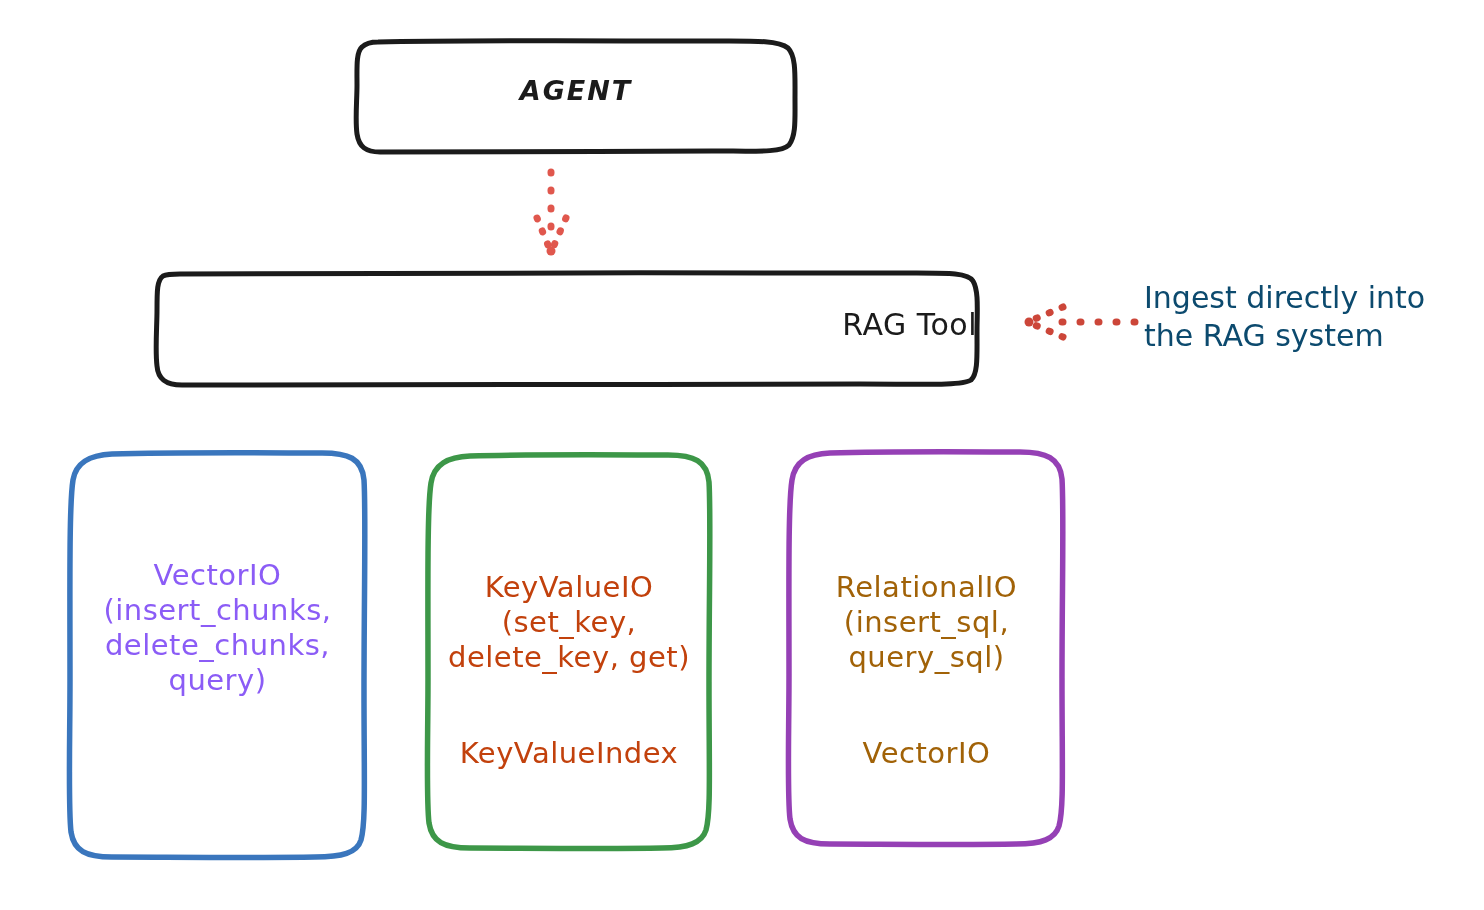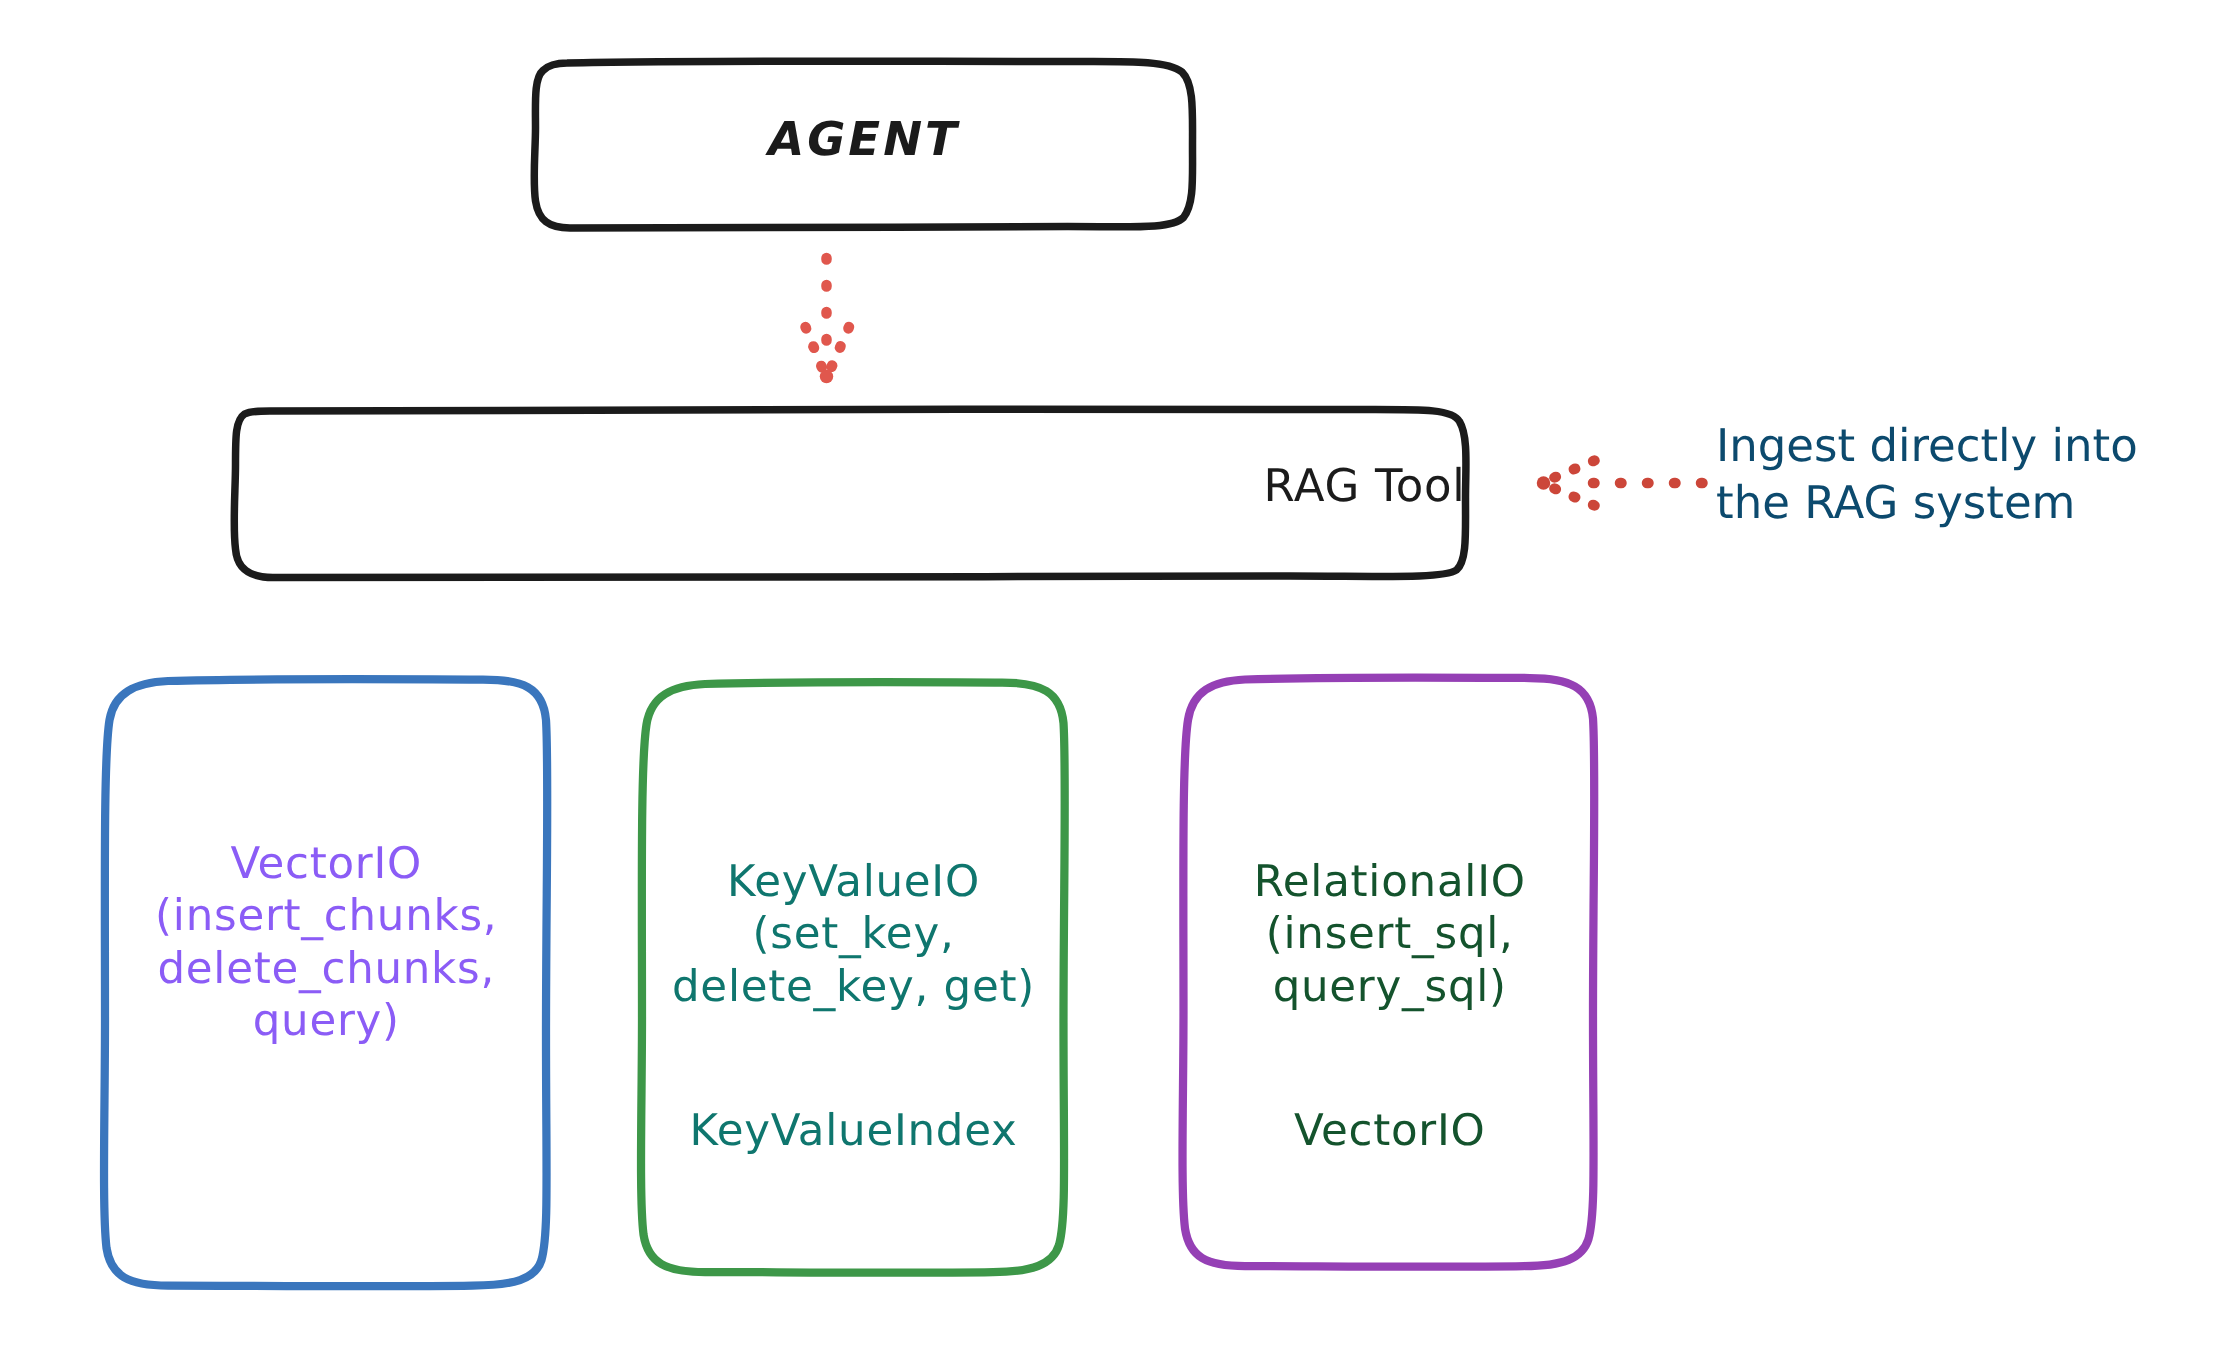--- a/index.html
+++ b/index.html
@@ -27,21 +27,21 @@
     white-space: pre-line;
     font-family: "DejaVu Sans", sans-serif;
     letter-spacing: 0.5px;
     line-height: 1.14;
     user-select: none;
   }
   #agent-label {
     left: 357px;
     top: 76px;
     width: 438px;
-    font-size: 31px;
+    font-size: 27px;
     font-style: italic;
     font-weight: 700;
     letter-spacing: 2px;
     color: #1b1b1b;
   }
   #ragtool-label {
     left: 157px;
     top: 308px;
     width: 820px;
     font-size: 30px;
@@ -62,27 +62,27 @@
   #vector-text {
     left: 70px;
     top: 540px;
     width: 295px;
     color: #8b5cf6;
   }
   #keyvalue-text {
     left: 428px;
     top: 552px;
     width: 282px;
-    color: #0f766e;
+    color: #c2410c;
   }
   #relational-text {
     left: 790px;
     top: 552px;
     width: 273px;
-    color: #14532d;
+    color: #a16207;
   }
   #annotation-text {
     position: absolute;
     left: 1144px;
     top: 279px;
     width: 330px;
     font-size: 30px;
     font-weight: 500;
     line-height: 1.28;
     text-align: left;

